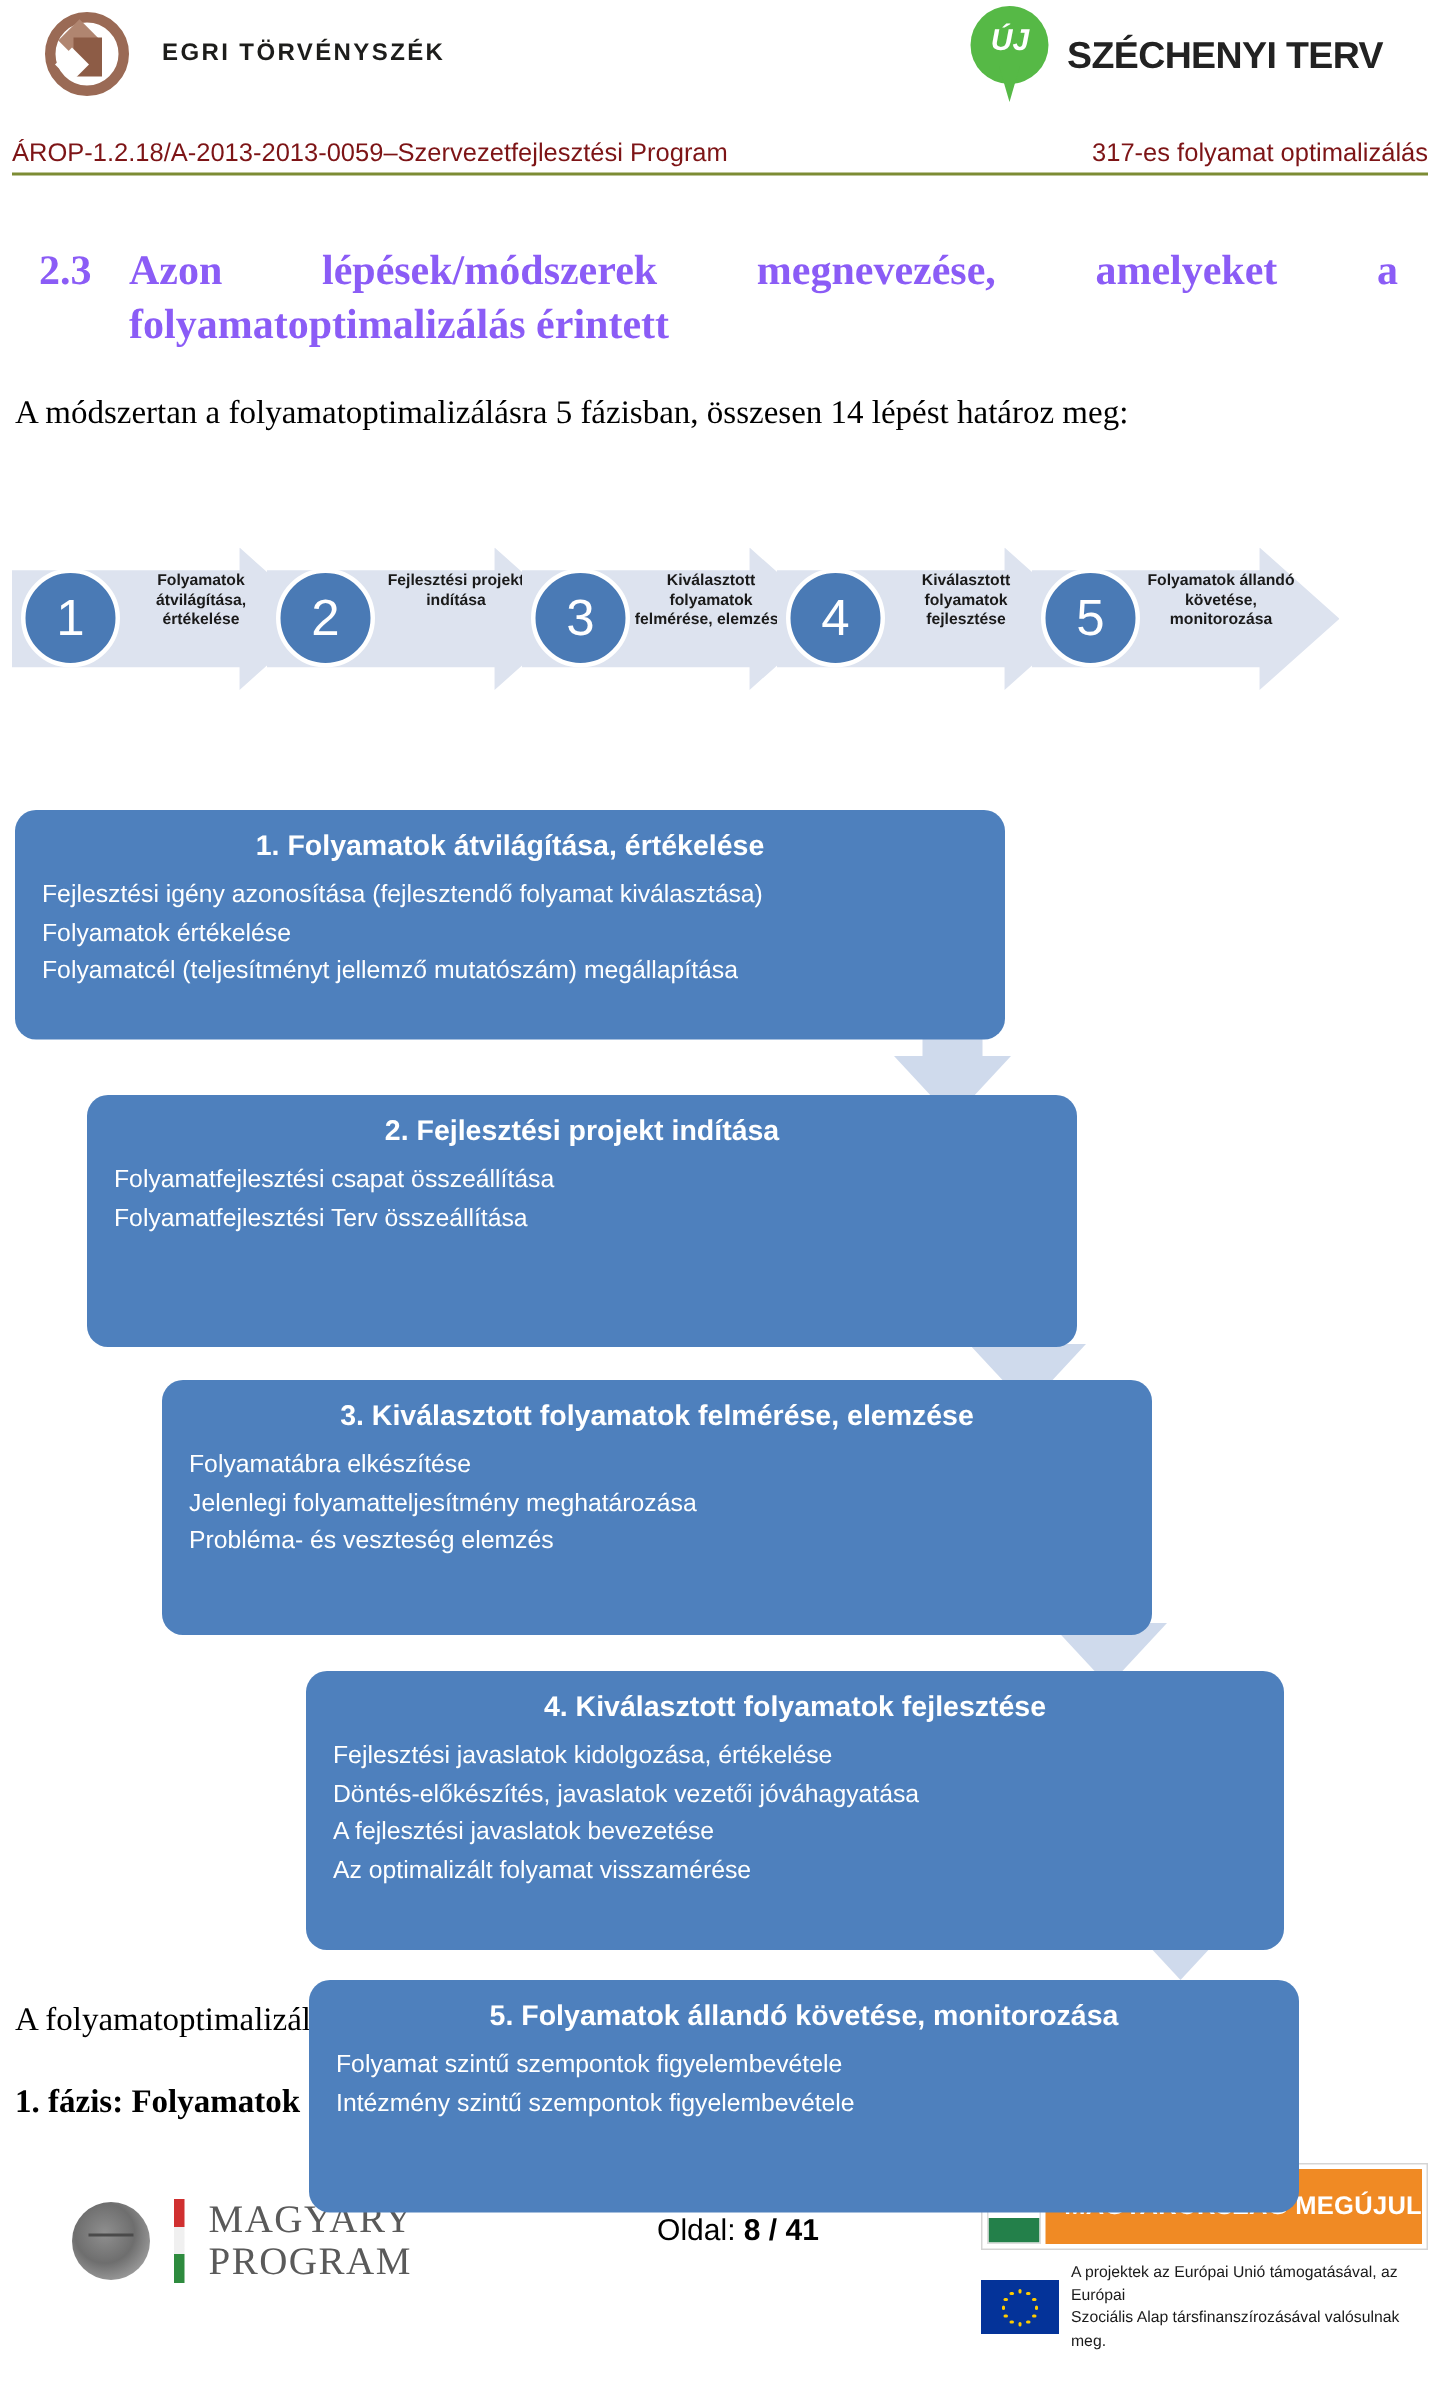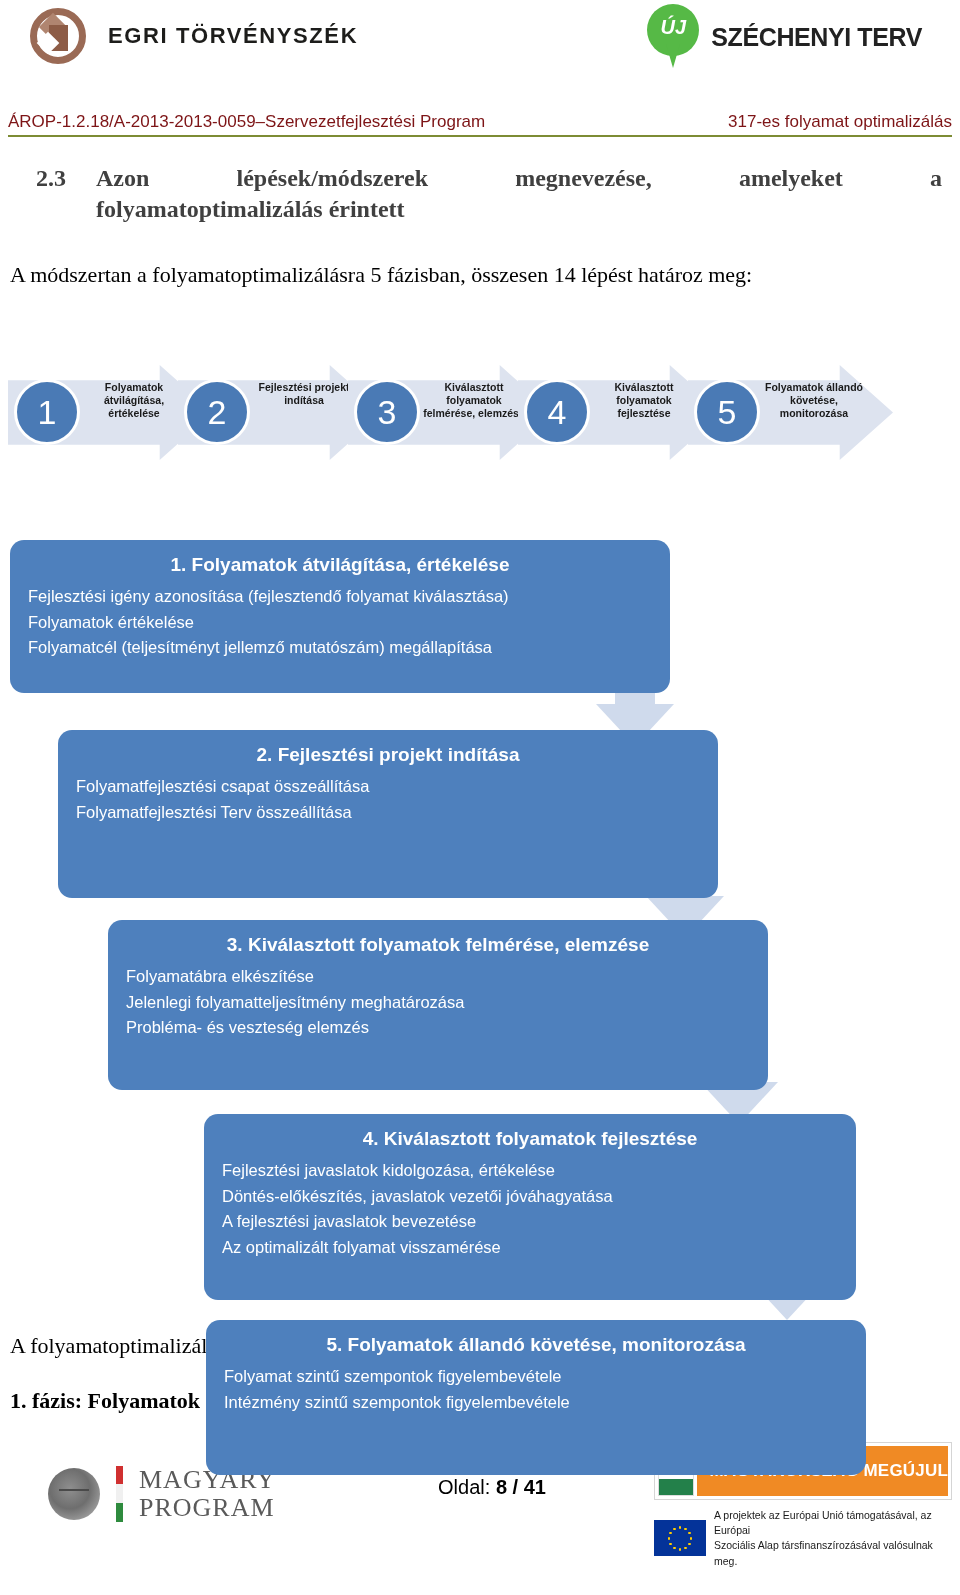--- a/index.html
+++ b/index.html
@@ -57,21 +57,21 @@
   }
   .egri-mark .g3 {
     position: absolute;
     left: 10px; top: 27px;
     width: 16px; height: 16px;
     background: #ffffff;
     transform: rotate(45deg);
   }
   .egri-text {
     font-family: "Liberation Sans", sans-serif;
-    font-size: 22px;
+    font-size: 16px;
     font-weight: bold;
     letter-spacing: 1.6px;
     color: #1d1d1b;
     white-space: nowrap;
   }
   .logo-szt {
     position: absolute;
     right: 38px;
     top: 4px;
     display: flex;
@@ -113,44 +113,43 @@
     font-size: 25px;
     font-weight: bold;
     letter-spacing: -0.4px;
     color: #222222;
     white-space: nowrap;
   }
 
   
   .running-head {
     position: absolute;
-    top: 112px;
+    top: 92px;
     left: 8px;
     width: 944px;
     border-bottom: 2px solid #7d8c34;
     padding-bottom: 3px;
     display: flex;
     justify-content: space-between;
     font-family: "Liberation Sans", sans-serif;
     font-size: 17px;
     color: #7d1416;
   }
   .running-head span { white-space: nowrap; }
 
   
   .sec-heading {
     position: absolute;
     top: 165px;
     left: 26px;
     width: 906px;
     font-family: "Liberation Serif", serif;
     font-weight: bold;
-    font-size: 24px;
-    color: #404040;
-    margin-left: 10px;
+    font-size: 28px;
+    color: #8b5cf6;
   }
   .sec-heading .row1 {
     display: flex;
   }
   .sec-heading .num { width: 60px; flex: none; }
   .sec-heading .justified {
     flex: 1;
     display: flex;
     justify-content: space-between;
   }

